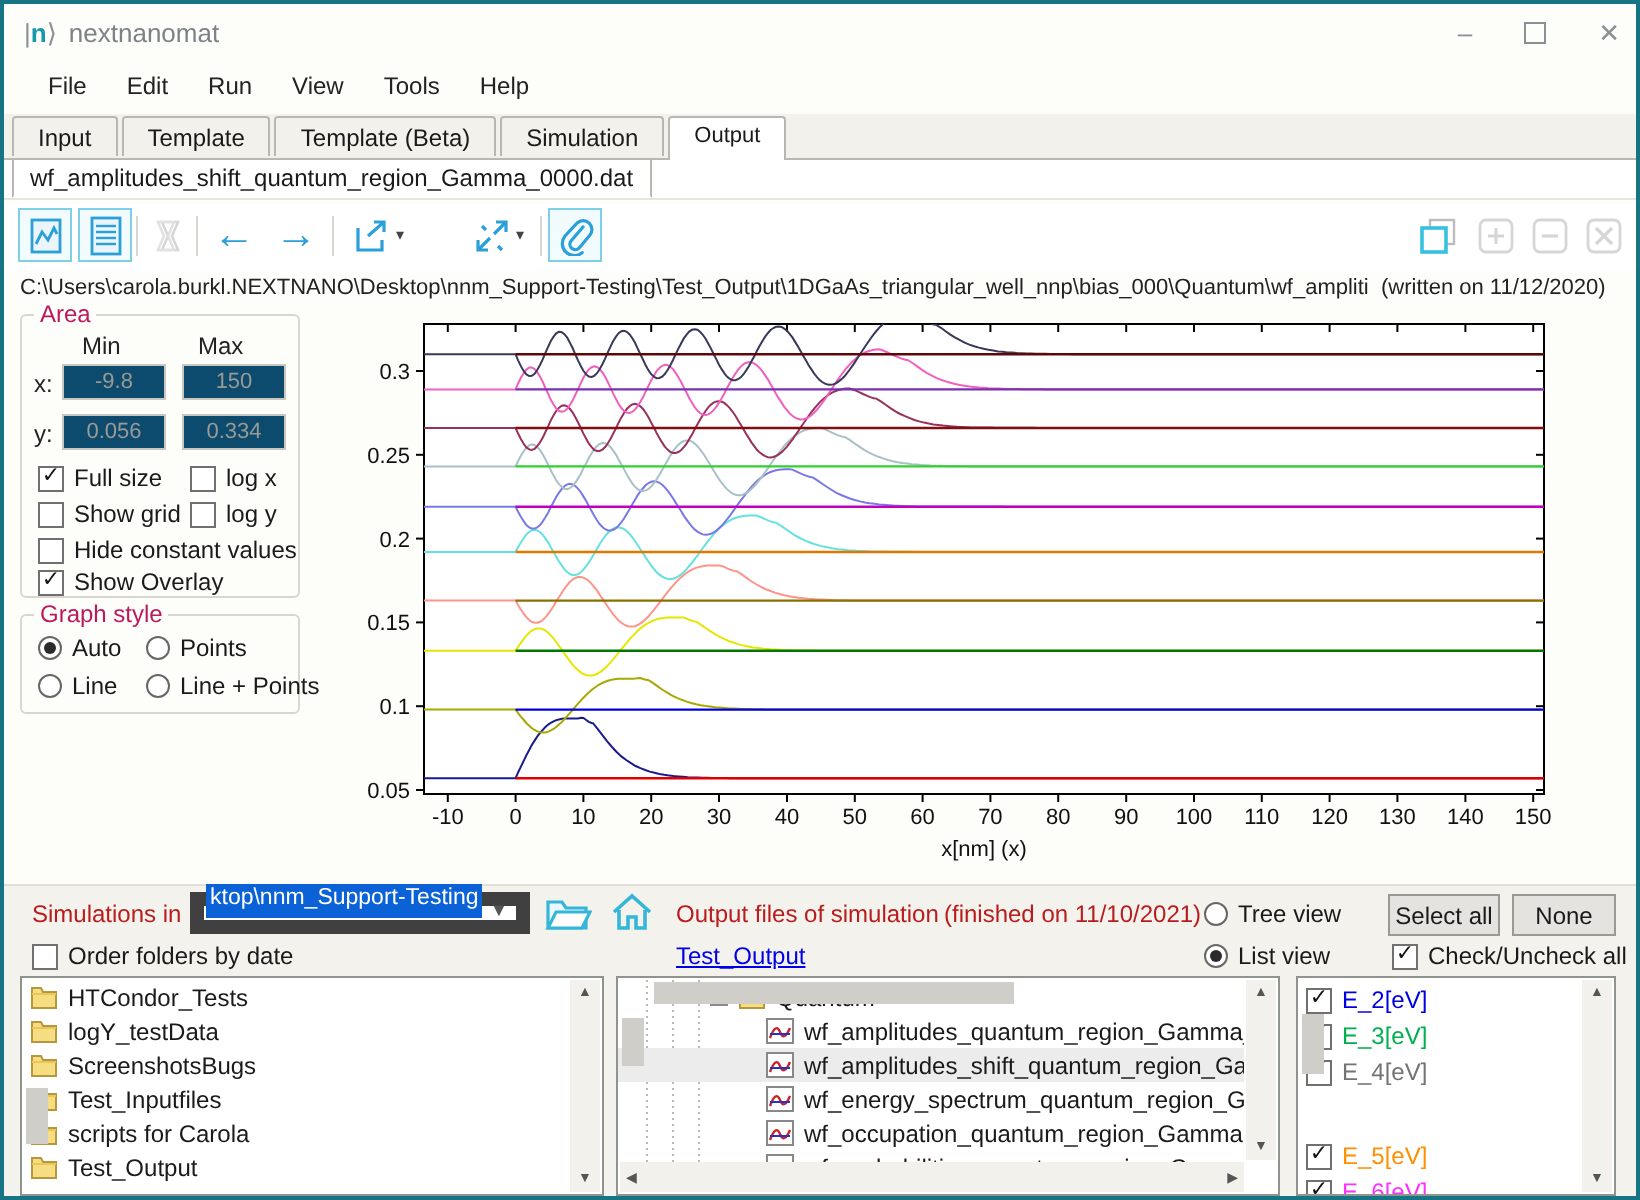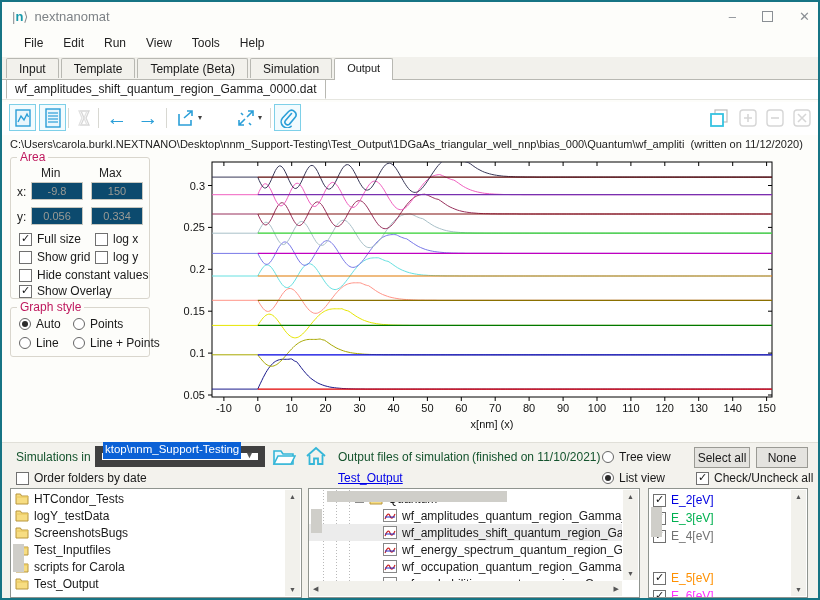--- a/index.html
+++ b/index.html
@@ -50,21 +50,21 @@
   .cb.checked::after { content:"✓"; position:relative; top:-1px; }
   .rb { width:12px; height:12px; min-width:12px; border:1px solid #666; border-radius:50%; background:#fff; display:inline-flex; align-items:center; justify-content:center; }
   .rb.checked::after { content:""; width:6px; height:6px; background:#2b2b2b; border-radius:50%; }
 
   
   #chart { position:absolute; left:150px; top:150px; }
   #chart text { font-family:"Liberation Sans",sans-serif; font-size:11px; fill:#111; }
 
   
   #bottom { position:absolute; left:0; top:440px; right:0; bottom:0; background:#f3f2ed; border-top:1px solid #e0dfd8; }
-  .lbl { position:absolute; white-space:nowrap; color:#14532d; }
+  .lbl { position:absolute; white-space:nowrap; color:#b91c1c; }
   #simcombo { position:absolute; left:93px; top:3px; width:170px; height:21px; border:7px solid #404040; background:#fff; display:flex; align-items:flex-end; }
   #simcombo .val { flex:1; height:17px; margin:1px 0 1px 1px; background:#0b61d6; color:#fff; padding:1px 2px; font-size:11.5px; white-space:nowrap; overflow:hidden; }
   #simcombo .dd { width:17px; text-align:center; color:#555; font-size:9px; }
   .btn { position:absolute; height:21px; background:#e4e3df; border:1px solid #9a9a94; text-align:center; padding-top:3px; }
   a.link { color:#0000e8; text-decoration:underline; }
 
   .list { position:absolute; background:#fff; border:1px solid #8f948f; overflow:hidden; }
   .lrow { display:flex; align-items:center; gap:5px; height:17px; padding-left:4px; white-space:nowrap; }
   .vscroll { position:absolute; top:1px; bottom:1px; right:1px; width:15px; background:#f2f1ec; display:flex; flex-direction:column; align-items:center; justify-content:space-between; font-size:7px; color:#555; }
   .vthumb { position:absolute; left:2px; width:11px; background:#cfcec9; }

